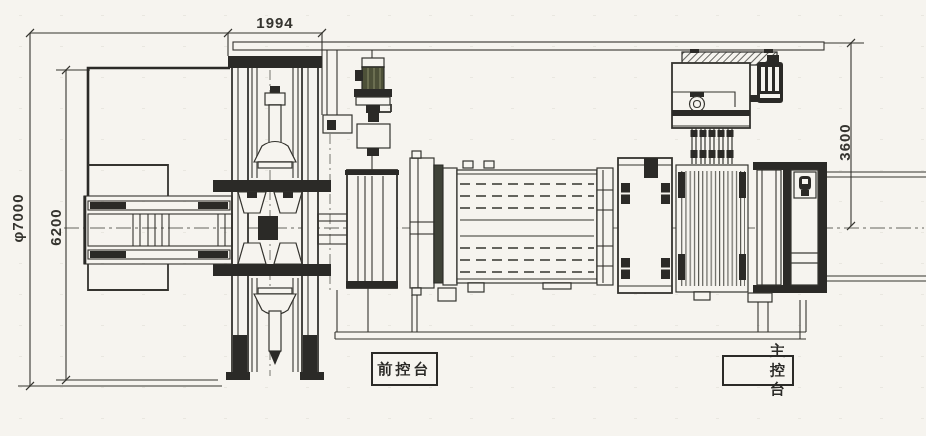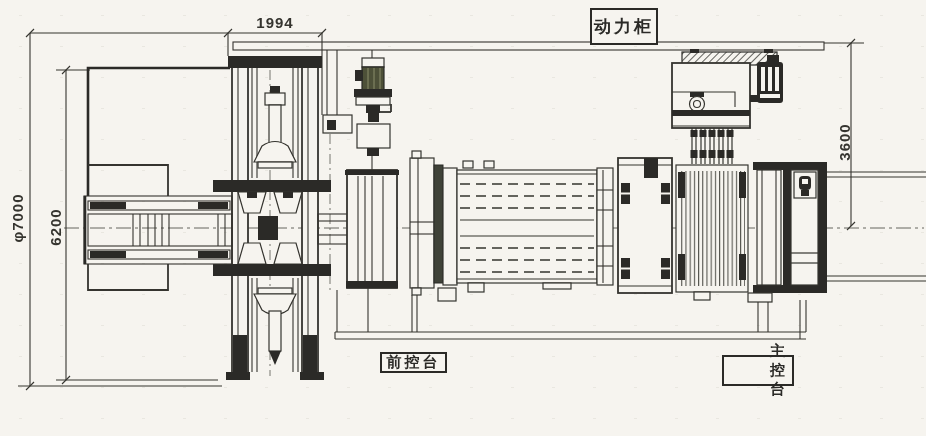--- a/index.html
+++ b/index.html
@@ -324,23 +324,20 @@
     <rect class="df" x="767" y="55" width="12" height="7"></rect>
     <rect class="df" x="750" y="95" width="8" height="7"></rect>
   </g>
 </svg>
 
 <div class="dimtext" style="left:246px;top:14px;width:58px;">1994</div>
 <div class="dimtext vdim" style="left:-14px;top:210px;width:62px;height:16px;">φ7000</div>
 <div class="dimtext vdim" style="left:31px;top:219px;width:48px;height:16px;">6200</div>
 <div class="dimtext vdim" style="left:820px;top:134px;width:48px;height:16px;">3600</div>
 
-<div class="labelbox" style="left:590px;top:8px;width:68px;height:37px;font-size:17px;">
-  <span>动力柜</span>
-</div>
-<div class="labelbox" style="left:380px;top:352px;width:67px;height:21px;font-size:15px;">
+<div class="labelbox" style="left:371px;top:352px;width:67px;height:34px;font-size:15px;">
   <span>前控台</span>
 </div>
 <div class="labelbox" style="left:722px;top:355px;width:72px;height:31px;font-size:15px;padding-left:46px;">
   <span>主控台</span>
 </div>
 
 </div>
 
 </body></html>

